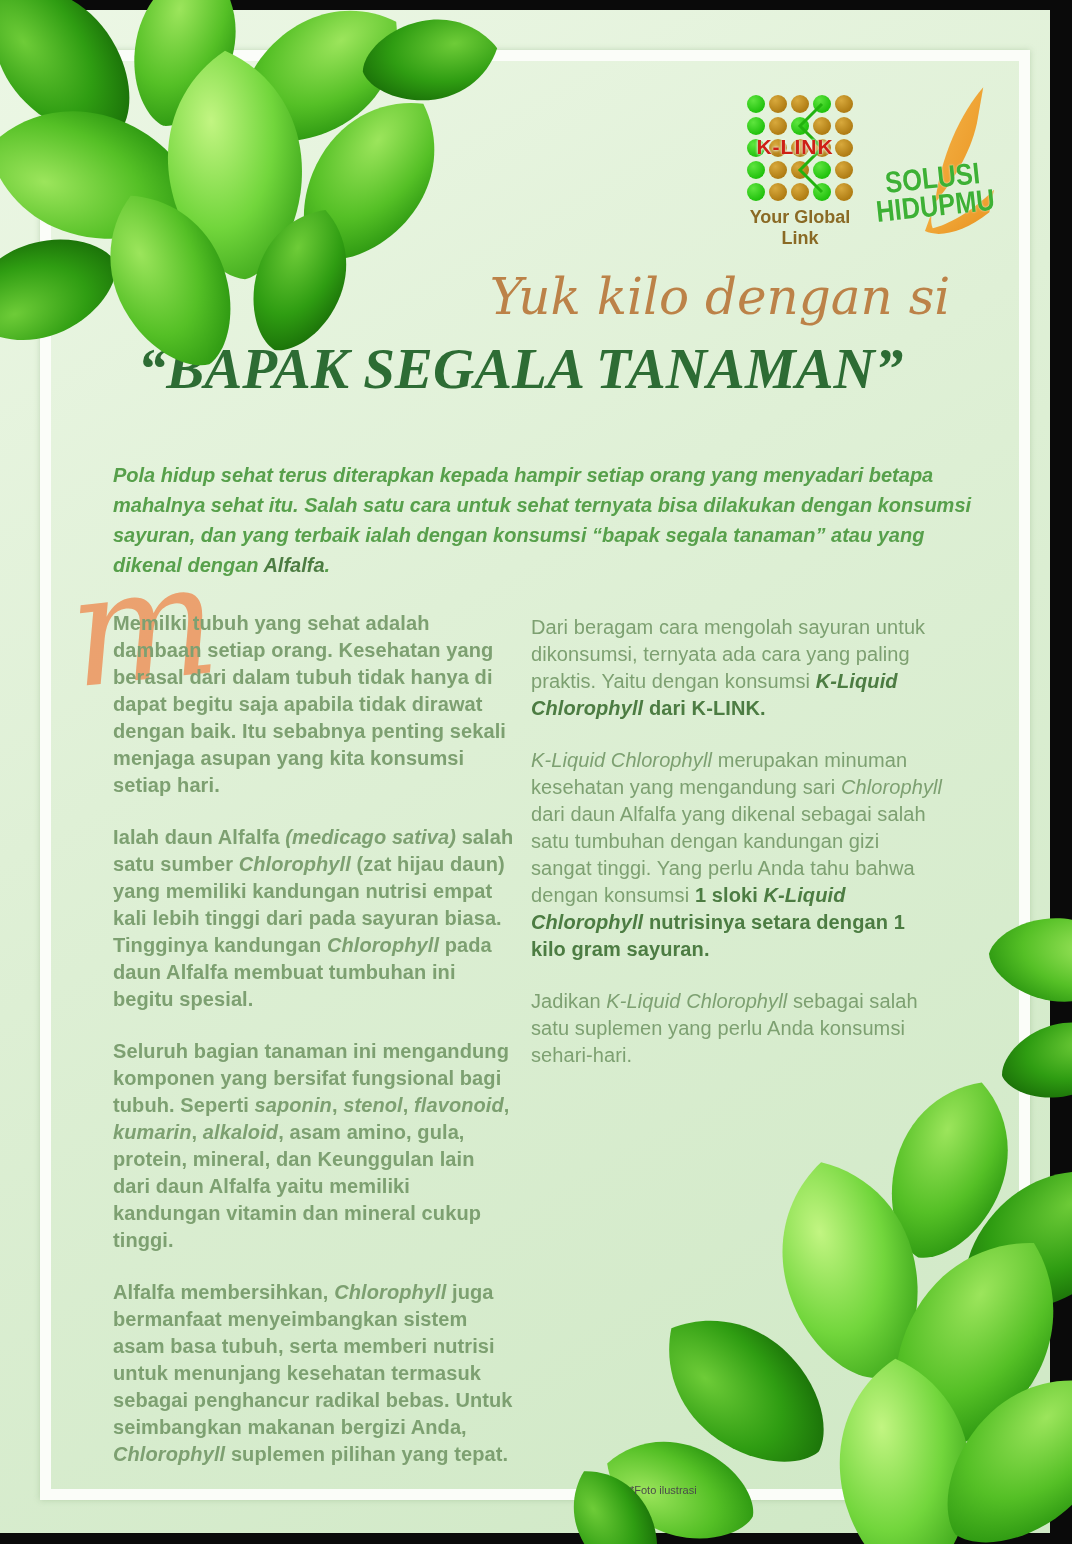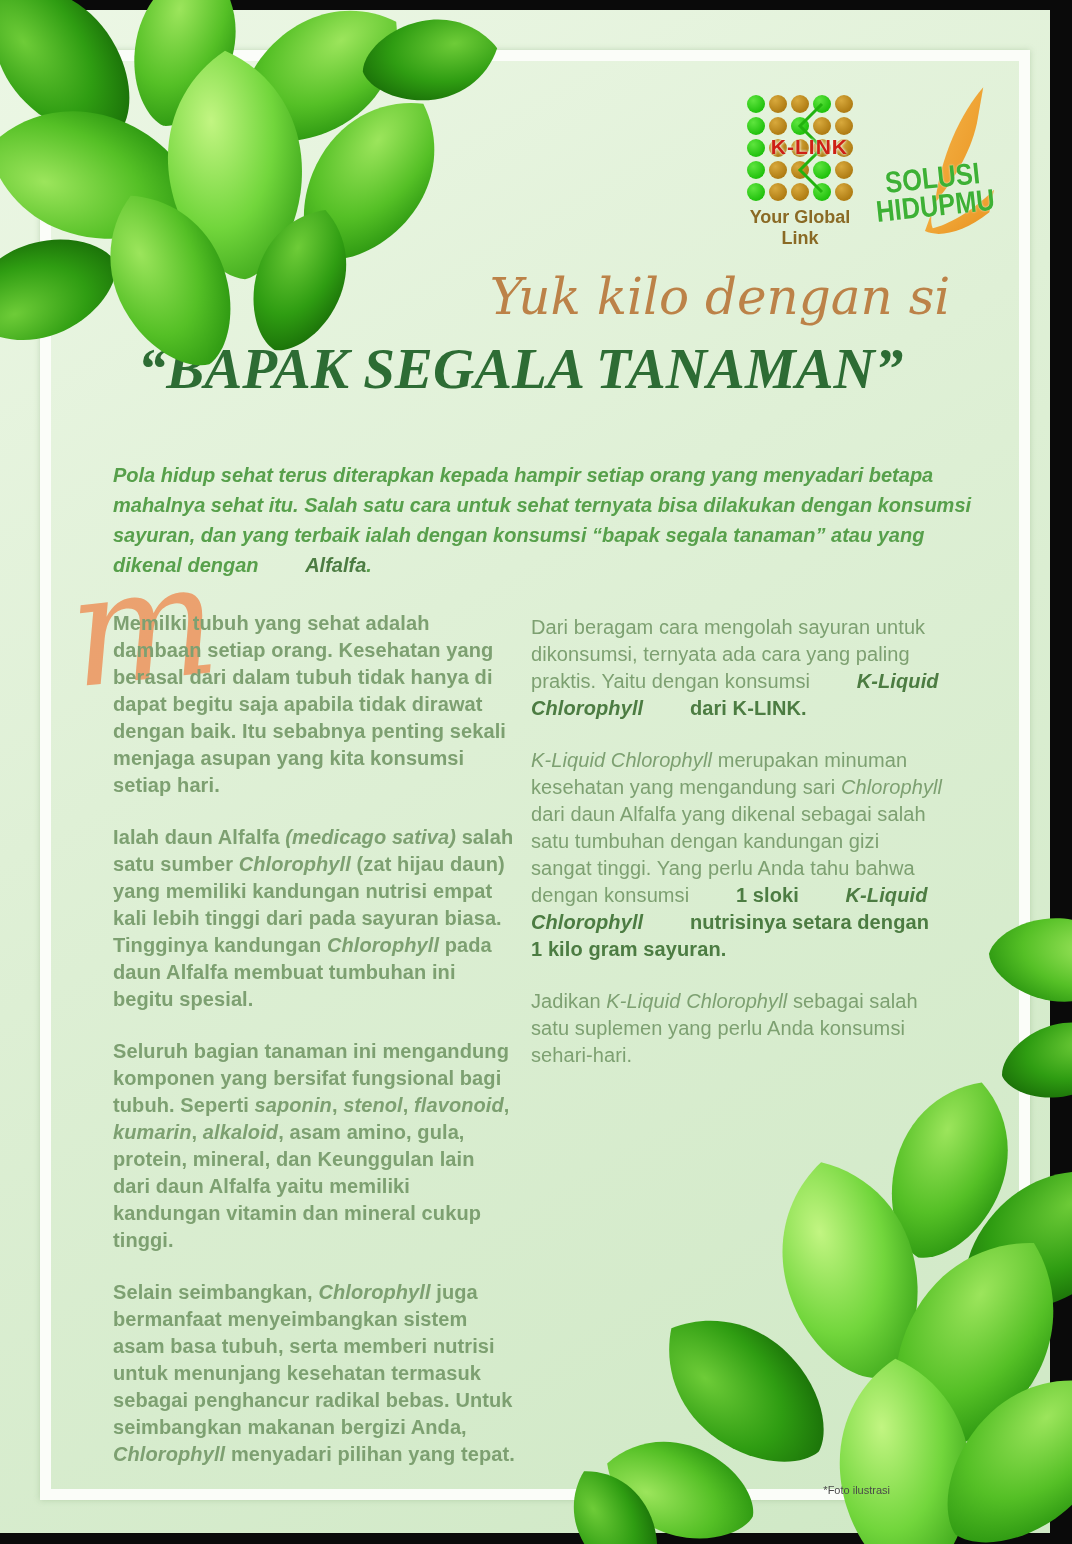--- a/index.html
+++ b/index.html
@@ -11,21 +11,21 @@
          border:11px solid #fbfdf9;box-sizing:border-box;
          box-shadow:0 0 6px rgba(120,160,110,.35);}
   
   .klink{position:absolute;left:742px;top:95px;width:116px;text-align:center;}
   .dotgrid{position:relative;width:106px;height:106px;margin:0 auto;display:grid;
            grid-template-columns:repeat(5,18px);grid-auto-rows:18px;gap:4px;}
   .dot{width:18px;height:18px;border-radius:50%;}
   .dg{background:radial-gradient(circle at 35% 30%,#5ee53e,#22c20e 70%);}
   .do{background:radial-gradient(circle at 35% 30%,#d8a93c,#b07d14 70%);}
   .klink-zig{position:absolute;left:0;top:0;width:106px;height:106px;pointer-events:none;}
-  .klink-name{position:absolute;left:0;top:40px;width:106px;text-align:right;
+  .klink-name{position:absolute;left:0;top:40px;width:106px;text-align:center;
               font-size:21px;font-weight:bold;letter-spacing:1px;color:#ce2015;
               text-shadow:0 0 3px #eef6e8,0 0 3px #eef6e8;}
   .klink-tag{margin-top:6px;font-size:18px;font-weight:bold;color:#8a6a25;}
   .solusi{position:absolute;left:858px;top:128px;width:150px;height:110px;transform:rotate(-6deg);}
   .solusi-feather{position:absolute;left:40px;top:-40px;width:110px;height:150px;}
   .solusi-text{position:absolute;left:0;top:36px;width:150px;text-align:center;
                font-size:30px;line-height:.92;font-weight:bold;color:#3db135;
                transform:scaleX(.85);letter-spacing:0;
                text-shadow:0 0 2px #eef6e8;}
   
@@ -40,23 +40,23 @@
   .intro .para{margin:0;}
   
   .dropcap{position:absolute;left:70px;top:548px;font-family:"DejaVu Serif",serif;
            font-style:italic;font-size:155px;line-height:1;color:#ec9c68;
            transform:rotate(-6deg);opacity:.93;}
   .col{position:absolute;font-size:20px;line-height:27px;color:#7da071;letter-spacing:.1px;}
   .col-left{left:113px;top:610px;width:404px;font-weight:bold;}
   .col-right{left:531px;top:614px;width:412px;}
   .col .para{margin:0 0 25px 0;}
   .it{font-style:italic;}
-  .bd{font-weight:bold;color:#4c7c42;margin-left:41px;}
+  .bd{font-weight:bold;color:#4c7c42;}
   
-  .footnote{position:absolute;left:630px;top:1484px;width:260px;text-align:right;
+  .footnote{position:absolute;left:630px;top:1484px;width:260px;text-align:left;
             font-size:11px;color:#4a4a4a;z-index:6;}
   .leaves{position:absolute;left:0;top:0;width:1072px;height:1544px;pointer-events:none;z-index:5;}
 </style>
 </head>
 <body>
 
 <div class="canvas">
   <div class="page"></div>
   <div class="frame"></div>
 
@@ -118,21 +118,21 @@
   <div class="intro">
       <p class="para"><span>Pola hidup sehat terus diterapkan kepada hampir setiap orang yang menyadari betapa mahalnya sehat itu. Salah satu cara untuk sehat ternyata bisa dilakukan dengan konsumsi sayuran, dan yang terbaik ialah dengan konsumsi “bapak segala tanaman” atau yang dikenal dengan </span><span class="bd">Alfalfa</span><span>.</span></p>
     </div>
 
   <div class="dropcap">m</div>
 
   <div class="col col-left">
       <p class="para"><span>Memilki tubuh yang sehat adalah dambaan setiap orang. Kesehatan yang berasal dari dalam tubuh tidak hanya di dapat begitu saja apabila tidak dirawat dengan baik. Itu sebabnya penting sekali menjaga asupan yang kita konsumsi setiap hari.</span></p>
       <p class="para"><span>Ialah daun Alfalfa </span><span class="it">(medicago sativa)</span><span> salah satu sumber </span><span class="it">Chlorophyll</span><span> (zat hijau daun) yang memiliki kandungan nutrisi empat kali lebih tinggi dari pada sayuran biasa. Tingginya kandungan </span><span class="it">Chlorophyll</span><span> pada daun Alfalfa membuat tumbuhan ini begitu spesial.</span></p>
       <p class="para"><span>Seluruh bagian tanaman ini mengandung komponen yang bersifat fungsional bagi tubuh. Seperti </span><span class="it">saponin</span><span>, </span><span class="it">stenol</span><span>, </span><span class="it">flavonoid</span><span>, </span><span class="it">kumarin</span><span>, </span><span class="it">alkaloid</span><span>, asam amino, gula, protein, mineral, dan Keunggulan lain dari daun Alfalfa yaitu memiliki kandungan vitamin dan mineral cukup tinggi.</span></p>
-      <p class="para"><span>Selain seimbangkan, </span><span class="it">Chlorophyll</span><span> juga bermanfaat menyeimbangkan sistem asam basa tubuh, serta memberi nutrisi untuk menunjang kesehatan termasuk sebagai penghancur radikal bebas. Untuk seimbangkan makanan bergizi Anda, </span><span class="it">Chlorophyll</span><span> menyadari pilihan yang tepat.</span></p>
+      <p class="para"><span>Alfalfa membersihkan, </span><span class="it">Chlorophyll</span><span> juga bermanfaat menyeimbangkan sistem asam basa tubuh, serta memberi nutrisi untuk menunjang kesehatan termasuk sebagai penghancur radikal bebas. Untuk seimbangkan makanan bergizi Anda, </span><span class="it">Chlorophyll</span><span> suplemen pilihan yang tepat.</span></p>
     </div>
   <div class="col col-right">
       <p class="para"><span>Dari beragam cara mengolah sayuran untuk dikonsumsi, ternyata ada cara yang paling praktis. Yaitu dengan konsumsi </span><span class="it bd">K-Liquid Chlorophyll</span><span class="bd"> dari K-LINK.</span></p>
       <p class="para"><span class="it">K-Liquid Chlorophyll</span><span> merupakan minuman kesehatan yang mengandung sari </span><span class="it">Chlorophyll</span><span> dari daun Alfalfa yang dikenal sebagai salah satu tumbuhan dengan kandungan gizi sangat tinggi. Yang perlu Anda tahu bahwa dengan konsumsi </span><span class="bd">1 sloki </span><span class="it bd">K-Liquid Chlorophyll</span><span class="bd"> nutrisinya setara dengan 1 kilo gram sayuran.</span></p>
       <p class="para"><span>Jadikan </span><span class="it">K-Liquid Chlorophyll</span><span> sebagai salah satu suplemen yang perlu Anda konsumsi sehari-hari.</span></p>
     </div>
 
   <svg class="leaves" viewBox="0 0 1072 1544">
     <defs>
       <radialGradient id="lg1" cx="35%" cy="30%" r="85%">

